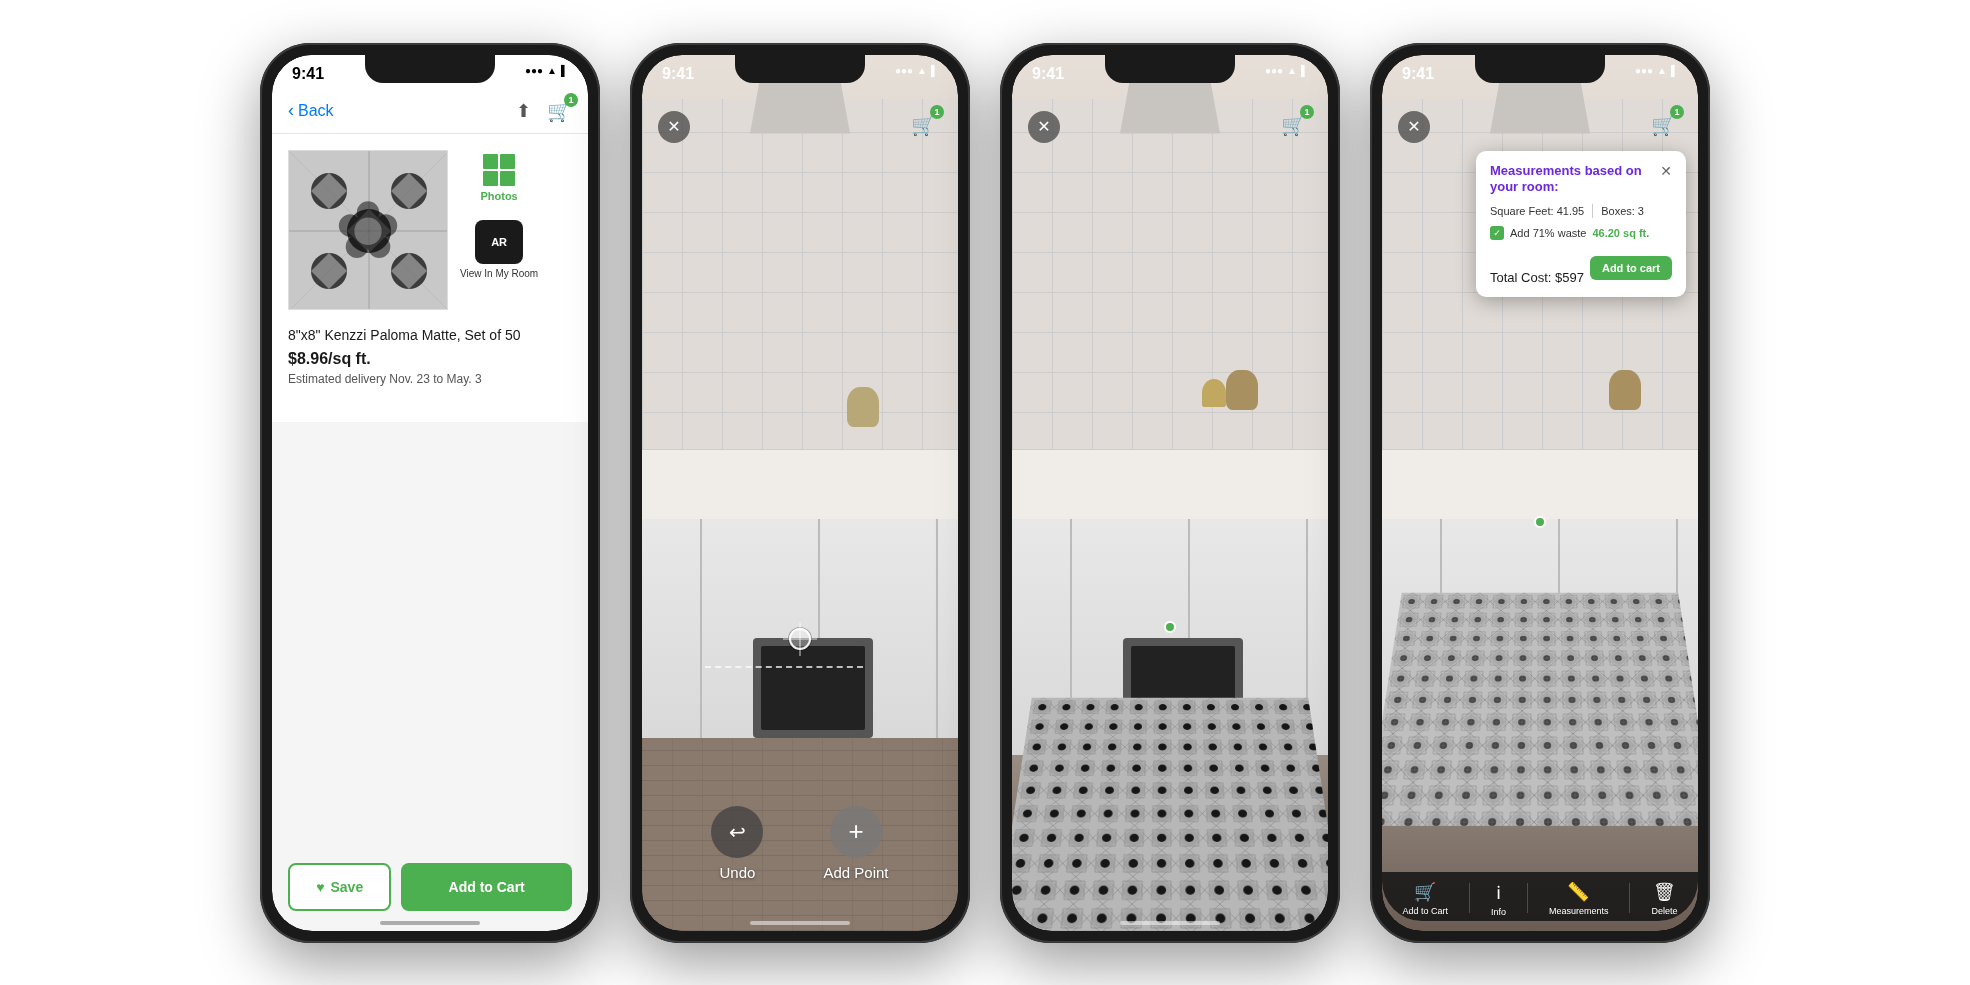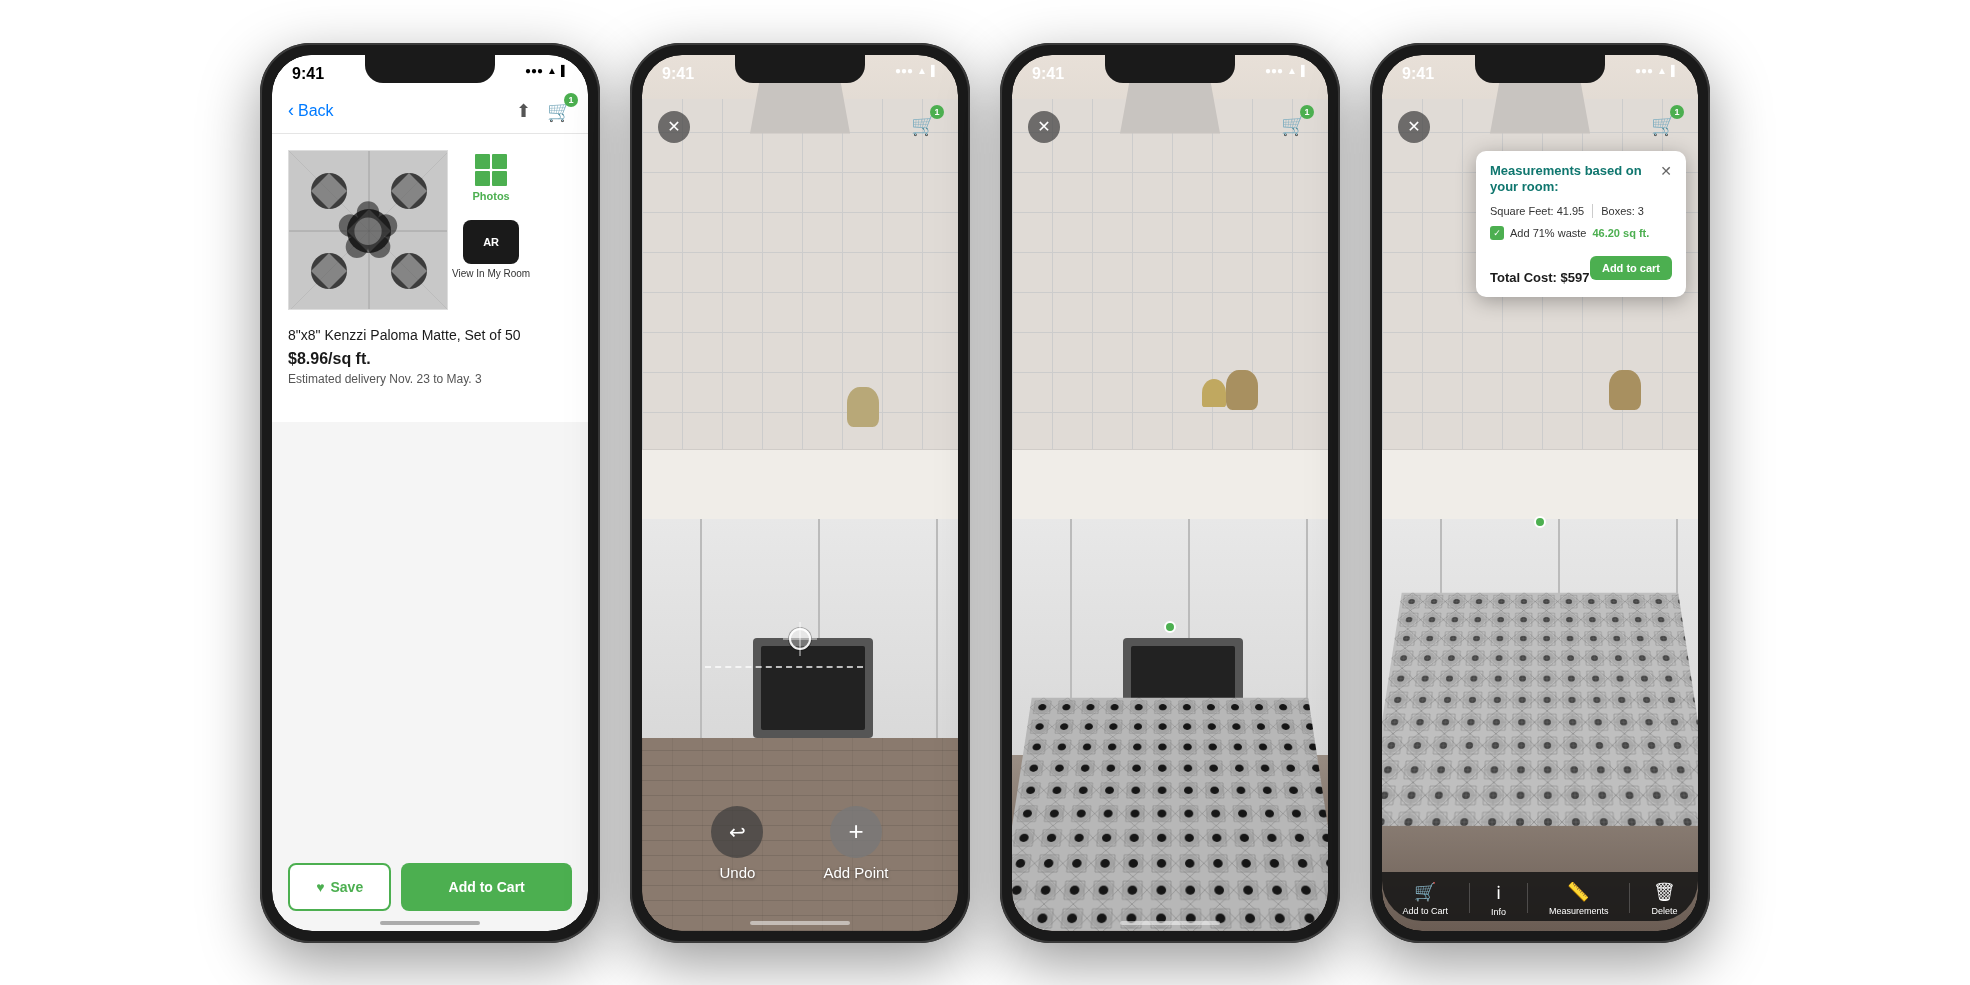--- a/index.html
+++ b/index.html
@@ -112,21 +112,21 @@
       justify-content: center;
       font-weight: 700;
     }
     .phone1-content {
       background: #fff;
       padding: 16px;
     }
     .product-image-wrap {
       display: flex;
       align-items: flex-start;
-      gap: 4px;
+      gap: 12px;
       margin-bottom: 16px;
     }
     .tile-img {
       width: 160px;
       height: 160px;
       background: #1a1a1a;
       border: 1px solid #ddd;
       position: relative;
       overflow: hidden;
       flex-shrink: 0;
@@ -190,21 +190,21 @@
       font-weight: 600;
     }
     .ar-btn {
       display: flex;
       flex-direction: column;
       align-items: center;
       gap: 4px;
       cursor: pointer;
     }
     .ar-badge {
-      width: 56px;
+      width: 48px;
       height: 44px;
       background: #1a1a1a;
       border-radius: 8px;
       display: flex;
       align-items: center;
       justify-content: center;
       color: #fff;
       font-size: 11px;
       font-weight: 700;
     }
@@ -513,21 +513,21 @@
     }
     .popup-header {
       display: flex;
       justify-content: space-between;
       align-items: flex-start;
       margin-bottom: 8px;
     }
     .popup-title {
       font-size: 13px;
       font-weight: 700;
-      color: #0f766e;
+      color: #6d28d9;
       line-height: 1.3;
     }
     .popup-close {
       font-size: 14px;
       color: #666;
       cursor: pointer;
     }
     .popup-measurements {
       display: flex;
       gap: 8px;
@@ -565,21 +565,21 @@
       color: #4CAF50;
       font-weight: 600;
     }
     .popup-total-row {
       display: flex;
       justify-content: space-between;
       align-items: center;
     }
     .popup-total {
       font-size: 13px;
-      font-weight: 700;
+      font-weight: 400;
       color: #1a1a1a;
       margin-top: 20px;
     }
     .popup-cart-btn {
       background: #4CAF50;
       color: #fff;
       font-size: 11px;
       font-weight: 600;
       padding: 6px 12px;
       border-radius: 6px;

